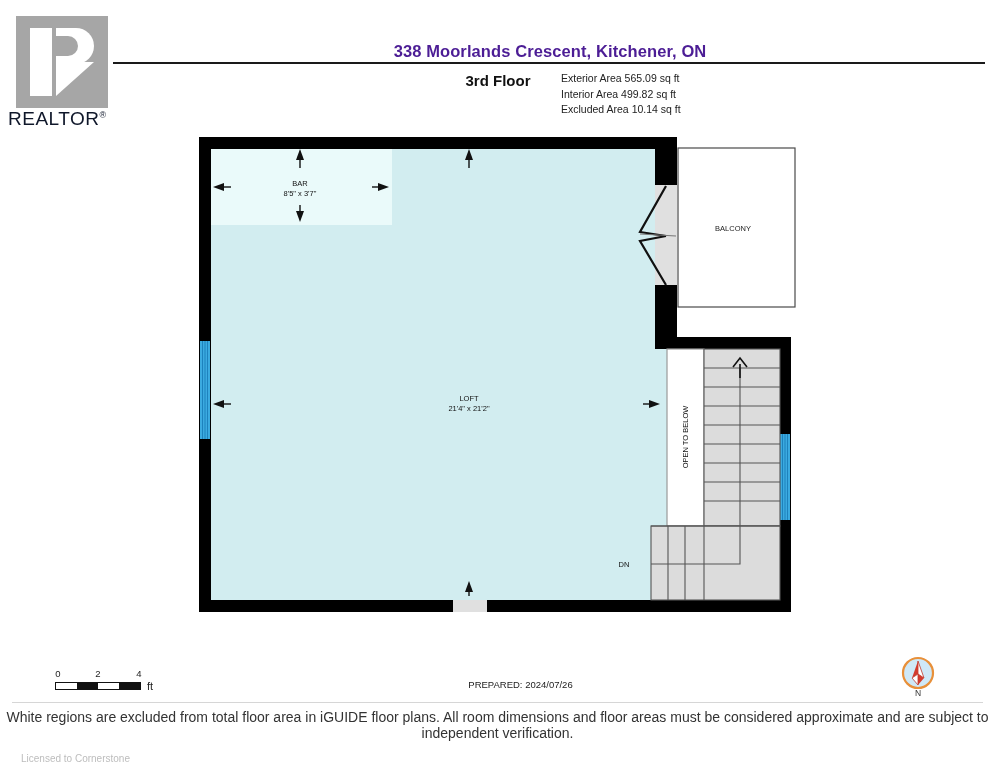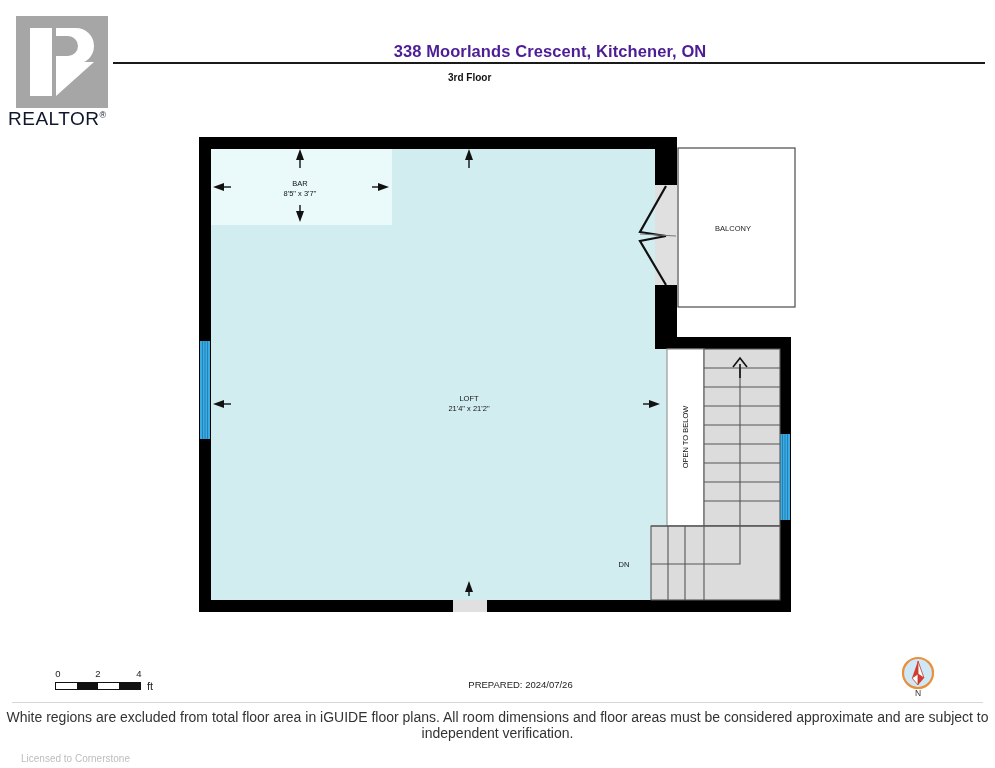--- a/index.html
+++ b/index.html
@@ -108,22 +108,22 @@
     left: 113px;
     top: 68px;
     width: 872px;
     height: 54px;
   }
   #floor-label {
     position: absolute;
     left: 335px;
     top: 4px;
     width: 100px;
-    text-align: left;
-    font-size: 10px;
+    text-align: center;
+    font-size: 15px;
     font-weight: bold;
     color: #111111;
   }
   #area-lines {
     position: absolute;
     left: 448px;
     top: 3px;
     font-size: 10.5px;
     line-height: 15.5px;
     color: #222222;
@@ -247,20 +247,25 @@
     <div class="r-leg"></div>
   </div>
   <div id="realtor-word"><span>REALTOR</span><sup>®</sup></div>
 </div>
 
 <div id="plan-title">338 Moorlands Crescent, Kitchener, ON</div>
 <div id="title-rule"></div>
 
 <div id="floor-info">
   <div id="floor-label">3rd Floor</div>
+  <div id="area-lines">
+    <div>Exterior Area 565.09 sq ft</div>
+    <div>Interior Area 499.82 sq ft</div>
+    <div>Excluded Area 10.14 sq ft</div>
+  </div>
 </div>
 
 <svg id="floorplan" viewBox="0 0 995 768" xmlns="http://www.w3.org/2000/svg">
 
   <rect x="211" y="147" width="452" height="457" fill="#d2edf0"></rect>
 
   <rect x="655" y="345" width="12" height="259" fill="#d2edf0"></rect>
 
   <rect x="211" y="147" width="181" height="78" fill="#eafafa"></rect>
 

